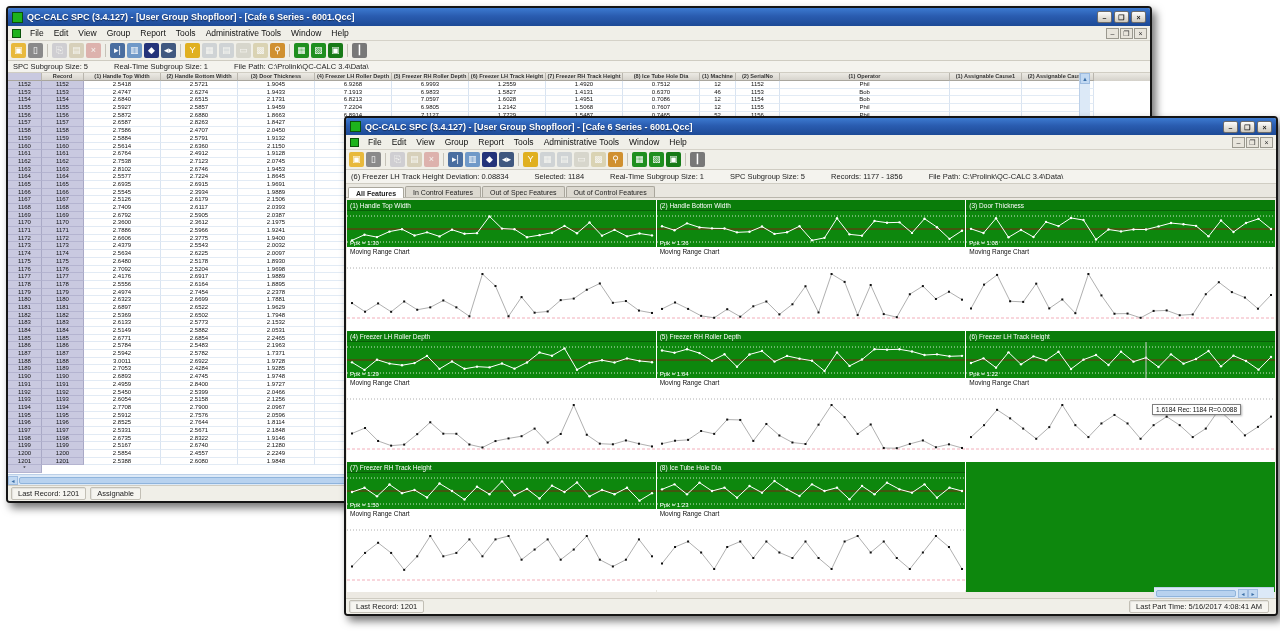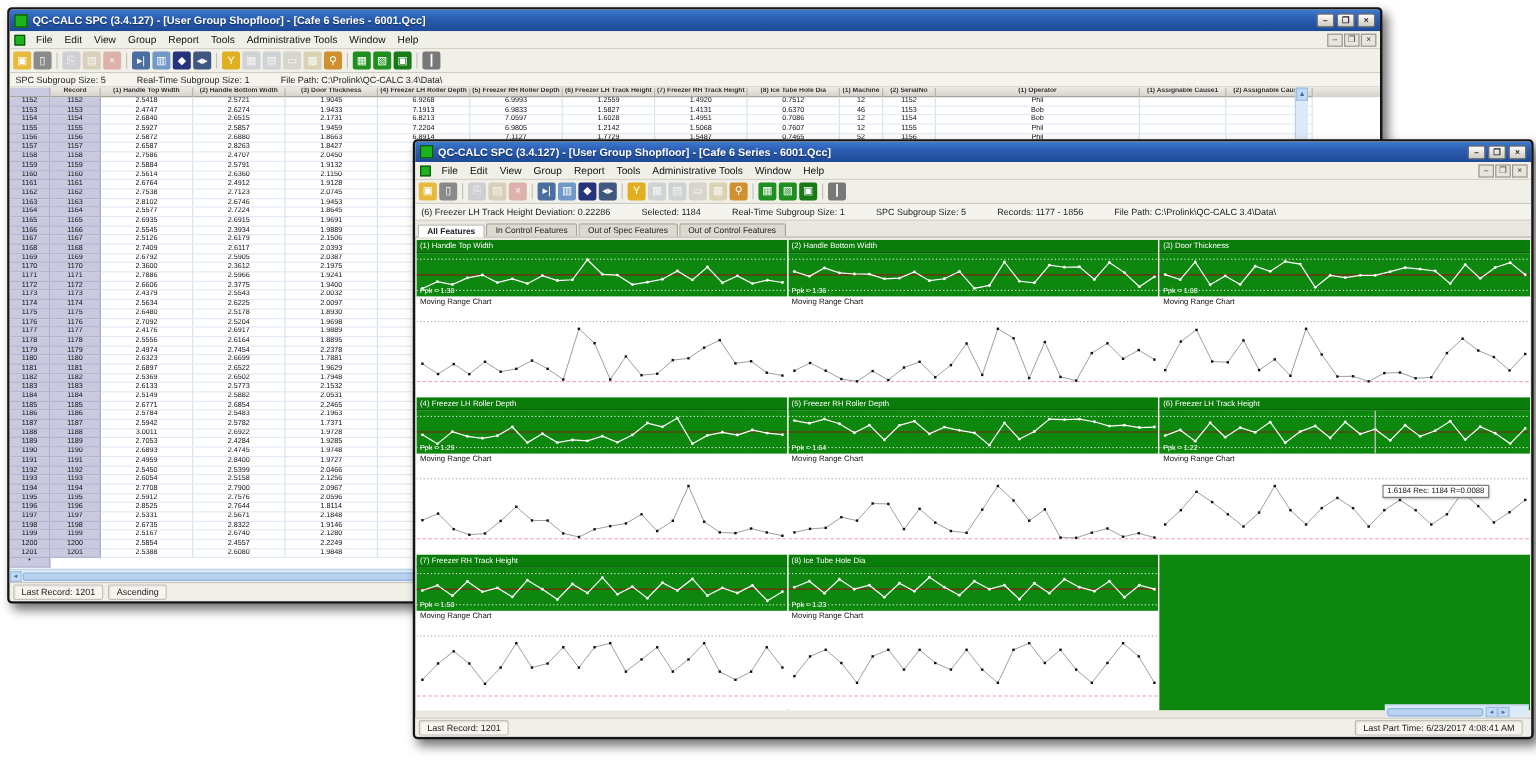--- a/index.html
+++ b/index.html
@@ -1008,21 +1008,21 @@
       </div>
     <div class="vscroll" style="right:60px;top:65px;height:405px;">
       <div class="arr">▲</div>
     </div>
     <div class="hscroll" style="left:0;right:0;bottom:16px;height:11px;">
       <div class="arr" style="width:10px;height:9px;background:#c2d9f2;border:1px solid #9ebce0;font-size:5px;text-align:center;line-height:8px;color:#3a6ea5;">◄</div>
       <div class="hthumb" style="width:980px;margin-left:1px;"></div>
     </div>
     <div class="statusbar">
       <div class="status-cell">Last Record: 1201</div>
-      <div class="status-cell">Ascending</div>
+      <div class="status-cell">Assignable</div>
     </div>
   </div>
 
   <div class="win" id="winfront" style="left:344px;top:116px;width:934px;height:500px;z-index:50;">
     <div class="titlebar" style="height:17px;">
       <div class="app-ico"></div>
       <div class="title-text">QC-CALC SPC (3.4.127) - [User Group Shopfloor] - [Cafe 6 Series - 6001.Qcc]</div>
       <div class="winbtns">
         <div class="winbtn">–</div>
         <div class="winbtn">❒</div>
@@ -1069,21 +1069,21 @@
         <div class="tbico dis" style="background: rgb(184, 168, 96);">▩</div>
         <div class="tbico" style="background: rgb(208, 144, 48);">⚲</div>
         <div class="tbsep"></div>
         <div class="tbico" style="background: rgb(31, 143, 31);">▦</div>
         <div class="tbico" style="background: rgb(31, 143, 31);">▧</div>
         <div class="tbico" style="background: rgb(23, 122, 23);">▣</div>
         <div class="tbsep"></div>
         <div class="tbico" style="background: rgb(120, 120, 120);">┃</div>
       </div>
     <div class="infobar" style="height:14px;">
-        <span class="infoseg">(6) Freezer LH Track Height   Deviation: 0.22286</span>
+        <span class="infoseg">(6) Freezer LH Track Height   Deviation: 0.08834</span>
         <span class="infoseg">Selected: 1184</span>
         <span class="infoseg">Real-Time Subgroup Size: 1</span>
         <span class="infoseg">SPC Subgroup Size: 5</span>
         <span class="infoseg">Records: 1177 - 1856</span>
         <span class="infoseg">File Path: C:\Prolink\QC-CALC 3.4\Data\</span>
       </div>
     <div class="tabrow">
         <div class="tab active">All Features</div>
         <div class="tab">In Control Features</div>
         <div class="tab">Out of Spec Features</div>
@@ -1632,18 +1632,18 @@
         </div>
       </div>
     <div class="hscroll" style="right:2px;width:120px;bottom:16px;height:11px;">
       <div class="hthumb" style="width:80px;margin-left:2px;"></div>
       <div class="arr" style="width:10px;height:9px;background:#c2d9f2;border:1px solid #9ebce0;font-size:5px;text-align:center;line-height:8px;color:#3a6ea5;margin-left:2px;">◄</div>
       <div class="arr" style="width:10px;height:9px;background:#c2d9f2;border:1px solid #9ebce0;font-size:5px;text-align:center;line-height:8px;color:#3a6ea5;">►</div>
     </div>
     <div class="statusbar">
       <div class="status-cell">Last Record: 1201</div>
       <div class="menu-spacer"></div>
-      <div class="status-cell">Last Part Time: 6/23/2017 4:08:41 AM</div>
+      <div class="status-cell">Last Part Time: 5/16/2017 4:08:41 AM</div>
     </div>
   </div>
 
   <div class="tooltip" style="left:1152px;top:404px;">1.6184  Rec: 1184  R=0.0088</div>
 </div>
 
 </body></html>

